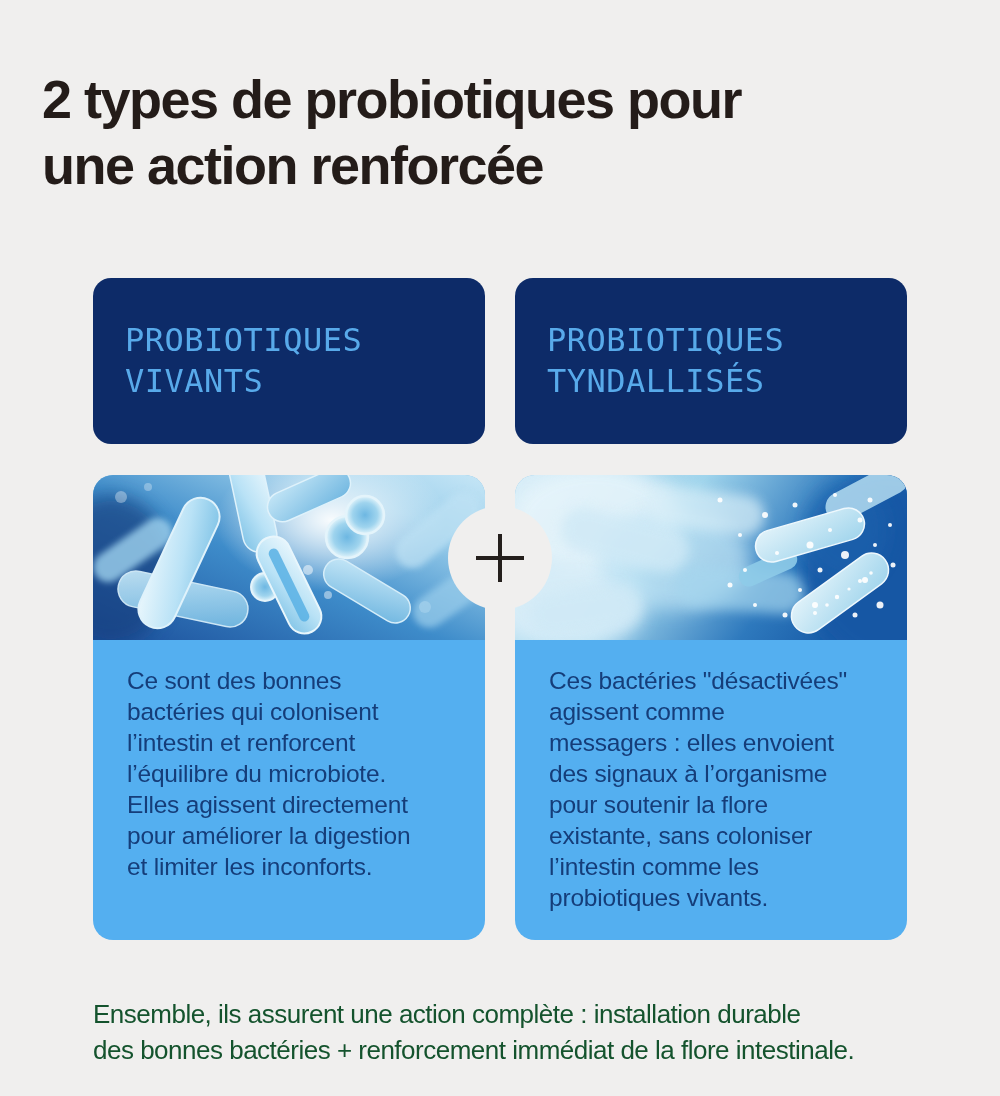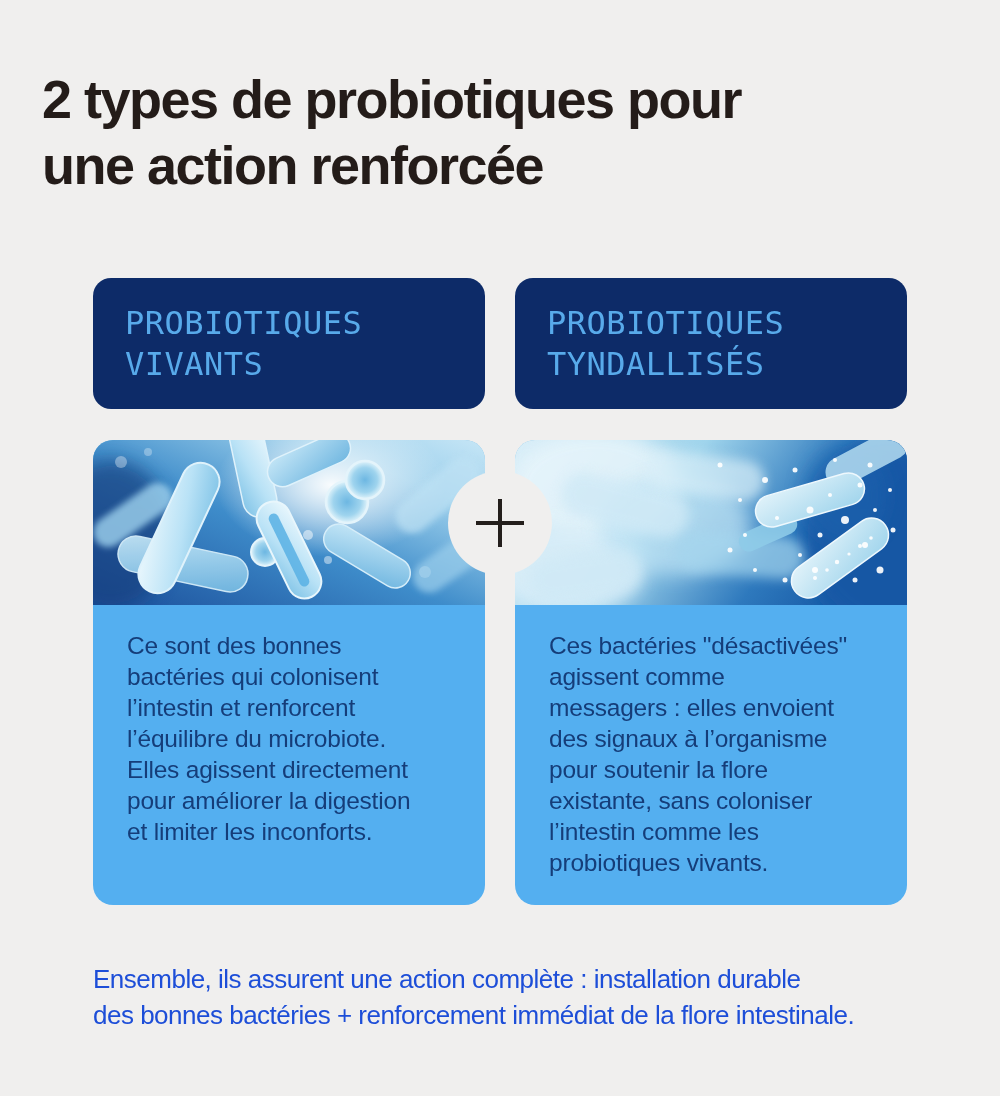--- a/index.html
+++ b/index.html
@@ -26,21 +26,21 @@
   }
 
   
   .header-row {
     display: flex;
     gap: 30px;
     margin: 80px 93px 0 93px;
   }
   .header-card {
     flex: 1;
-    height: 131px;
+    height: 166px;
     background: #0d2b68;
     border-radius: 18px;
     display: flex;
     align-items: center;
     padding-left: 32px;
   }
   .header-card-label {
     font-family: "DejaVu Sans Mono", monospace;
     font-size: 32px;
     line-height: 41px;
@@ -99,21 +99,21 @@
   }
   .plus-icon .bar-h { left: 0; top: 22px; width: 48px; height: 4px; }
   .plus-icon .bar-v { left: 22px; top: 0; width: 4px; height: 48px; }
 
   
   .footer-text {
     margin: 56px 40px 0 93px;
     font-size: 26px;
     line-height: 36px;
     letter-spacing: -0.5px;
-    color: #1d4ed8;
+    color: #14532d;
   }
 </style>
 </head>
 <body>
 
 <h1 class="page-title ml">2 types de probiotiques pour
 une action renforcée</h1>
 
 <div class="header-row">
   <div class="header-card">

